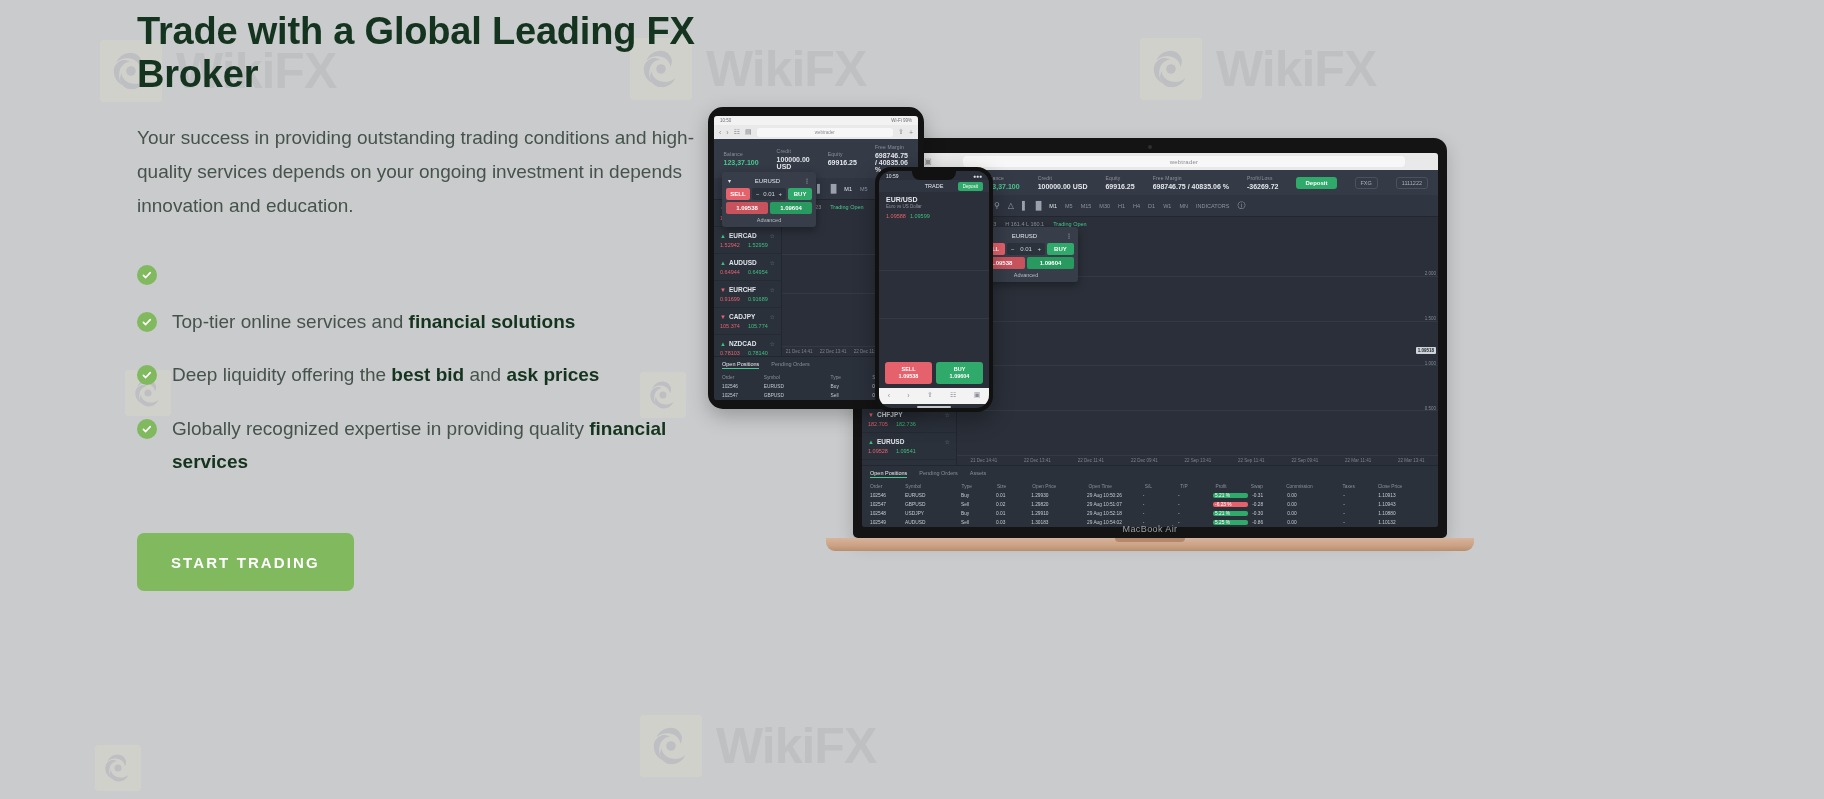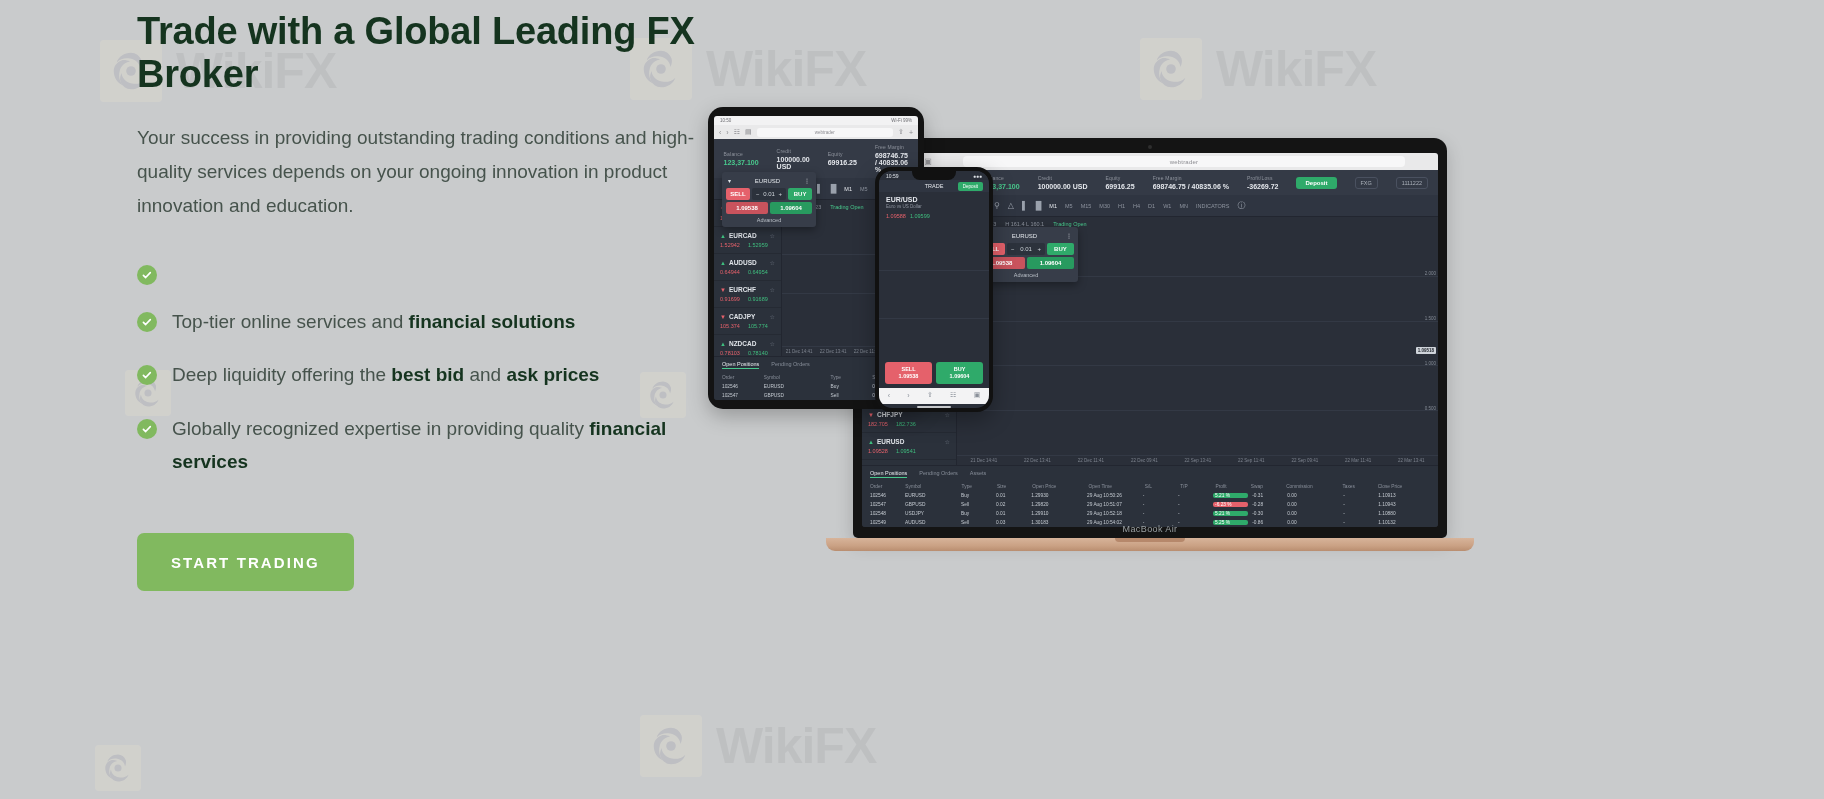--- a/index.html
+++ b/index.html
@@ -544,21 +544,21 @@
           </g>
         </svg>
     </span>
   </div>
 </div>
 
 <div class="page">
 
   <div class="left-col">
     <h1 class="headline">Trade with a Global Leading FX Broker</h1>
-    <p class="subcopy">Your success in providing outstanding trading conditions and high-quality services depends on your ongoing innovation in product innovation and education.</p>
+    <p class="subcopy">Your success in providing outstanding trading conditions and high-quality services depends on your ongoing investment in depends innovation and education.</p>
 
     <ul class="features">
       <li>
         <span class="check-icon">
           <svg viewBox="0 0 16 16">
               <path d="M3.2 8.4l3 3 6.2-6.6" fill="none" stroke="#ffffff" stroke-width="2.2" stroke-linecap="round" stroke-linejoin="round"></path>
             </svg>
         </span>
       </li>
       <li>

